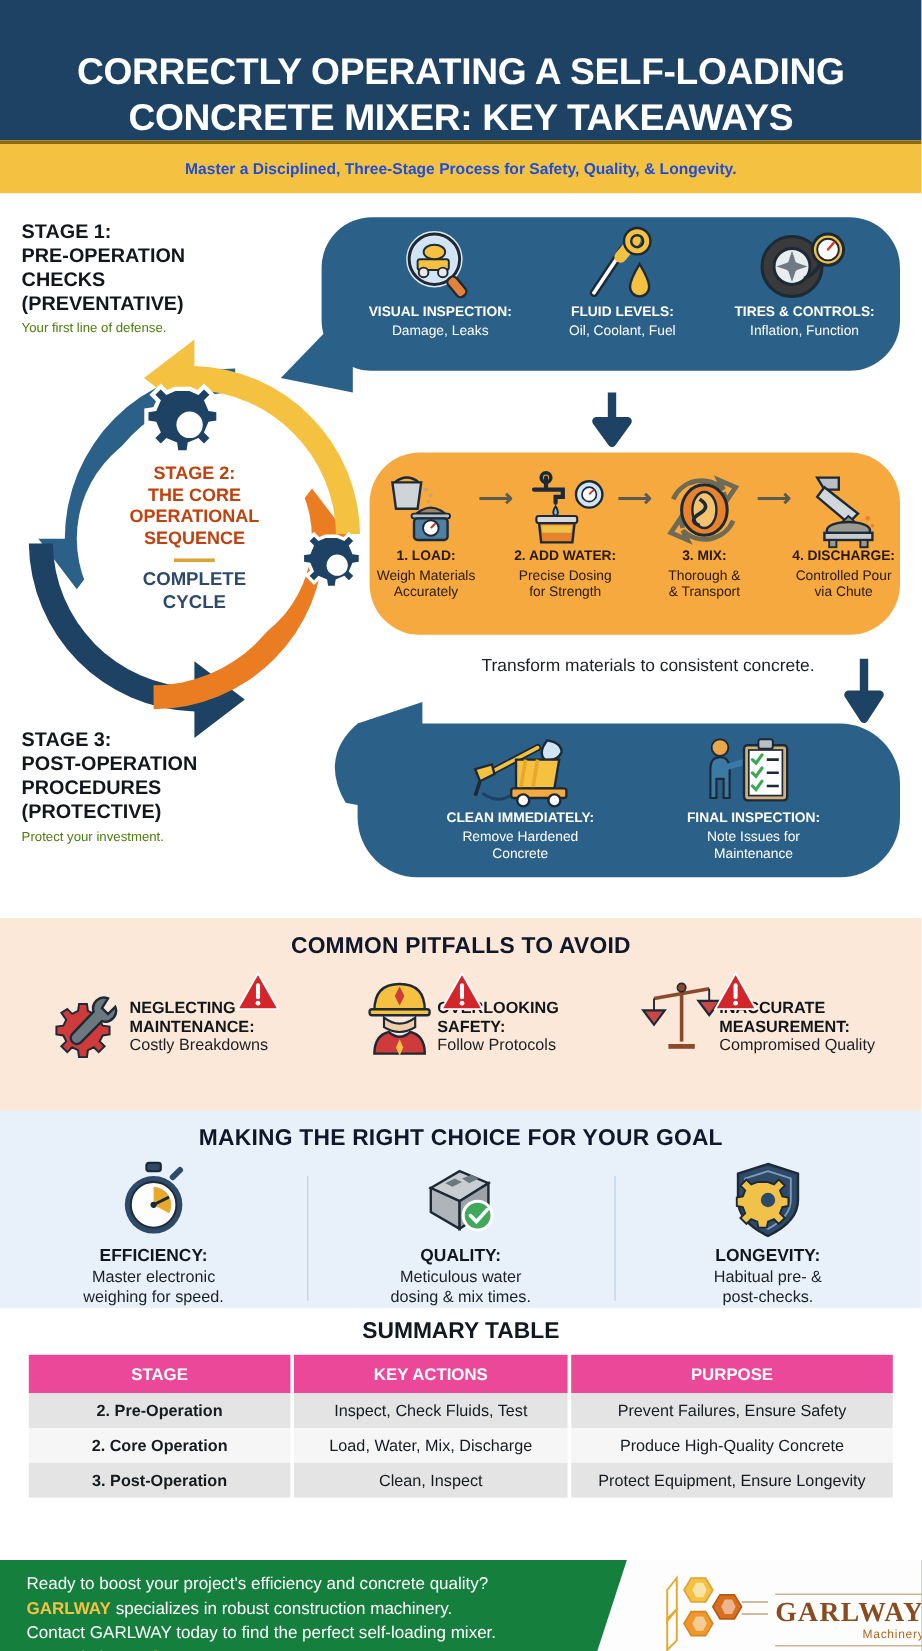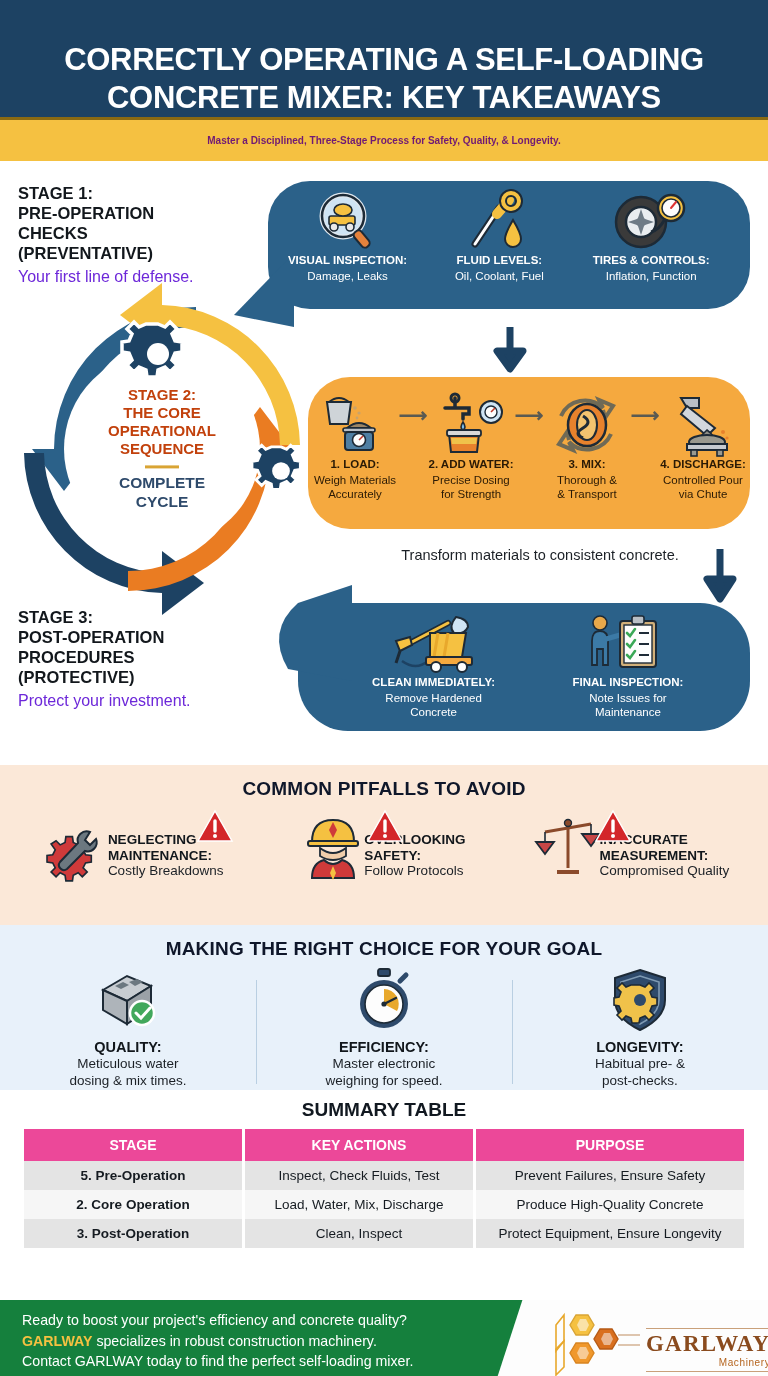--- a/index.html
+++ b/index.html
@@ -19,45 +19,45 @@
     color:#fff; font-size:31px; font-weight:bold; line-height:1.22;
     text-align:center; letter-spacing:-0.3px; text-transform:uppercase;
     width: 700px;
     margin-top: 40px;
   }
   .subbar {
     position:absolute; left:0; top:117px; width:768px; height:44px;
     background:#f5c141; border-top:3px solid #8a6a12;
     display:flex; align-items:center; justify-content:center;
   }
-  .subbar span { color:#701a75; font-size:10px; font-weight:bold; }
+  .subbar span { color:#1d4ed8; font-size:13px; font-weight:bold; }
 
   
   .stages { position:absolute; left:0; top:161px; width:768px; height:604px; }
 
   .stage-label { position:absolute; text-align:left; }
   .stage-label .t { font-size:16.5px; font-weight:bold; color:#12171c; line-height:1.22; text-transform:uppercase; }
-  .stage-label .s { font-size:16px; color:#6d28d9; margin-top:4px; }
+  .stage-label .s { font-size:11px; color:#4d7c0f; margin-top:4px; }
 
   #lbl1 { left:18px; top:22px; width:268px; }
   #lbl3 { left:18px; top:446px; width:268px; }
 
   
   #cycle { position:absolute; left:22px; top:148px; width:280px; height:280px; }
   .cycle-center {
     position:absolute; left:50%; top:50%; transform:translate(-50%,-50%);
     width:172px; text-align:center;
   }
   .cycle-center .ct { font-size:15px; font-weight:bold; color:#c2410c; line-height:1.2; text-transform:uppercase; }
   .cycle-center .divider { width:34px; height:3px; background:#d9a434; margin:7px auto 6px; }
   .cycle-center .cc { font-size:15.5px; font-weight:bold; color:#2e4a6b; line-height:1.2; text-transform:uppercase; }
 
   
   .panel { position:absolute; }
-  .panel-inner { width:100%; height:100%; display:flex; align-items:flex-start; justify-content:flex-start; }
+  .panel-inner { width:100%; height:100%; display:flex; align-items:flex-start; justify-content:flex-end; }
 
   #panel1 { left:268px; top:20px; width:482px; height:128px; }
   #panel1 .bg { position:absolute; inset:0; background:#2b6189; border-radius:42px; }
   #panel2 { left:308px; top:216px; width:442px; height:152px; }
   #panel2 .bg { position:absolute; inset:0; background:#f5a93f; border-radius:42px; }
   #panel3 { left:298px; top:442px; width:452px; height:128px; }
   #panel3 .bg { position:absolute; inset:0; background:#2b6189; border-radius:50px; }
 
   .cell { position:relative; z-index:2; text-align:center; padding-top:10px; }
   .cell .ico { height:60px; display:flex; align-items:center; justify-content:center; }
@@ -430,47 +430,47 @@
       <path d="M18 11 L18 21" stroke="#fff" stroke-width="3.4" stroke-linecap="round"></path>
       <circle cx="18" cy="26" r="2" fill="#fff"></circle>
     </svg>
   </div>
 
   <div class="choice">
     <div class="sec-title">Making the Right Choice for Your Goal</div>
     <div class="choice-row">
       <div class="choice-item">
         <div class="ico">
+          <svg width="62" height="64" viewBox="0 0 62 64">
+            <rect x="25" y="1" width="12" height="7" rx="2" fill="#2e4a6b" stroke="#1d2a36" stroke-width="1.8"></rect>
+            <path d="M47 13 l6 -6" stroke="#2e4a6b" stroke-width="5" stroke-linecap="round"></path>
+            <circle cx="31" cy="36" r="24" fill="#2e4a6b"></circle>
+            <circle cx="31" cy="36" r="19" fill="#fdfdfd" stroke="#1d2a36" stroke-width="1.6"></circle>
+            <path d="M31 36 L31 21 A15 15 0 0 1 44 43 Z" fill="#e8a82c"></path>
+            <path d="M31 36 L43 30" stroke="#1d2a36" stroke-width="2.4" stroke-linecap="round"></path>
+            <circle cx="31" cy="36" r="2.6" fill="#1d2a36"></circle>
+          </svg>
+        </div>
+        <div class="a">Efficiency:</div>
+        <div class="b">Master electronic<br>weighing for speed.</div>
+      </div>
+      <div class="choice-item">
+        <div class="ico">
           <svg width="70" height="64" viewBox="0 0 70 64">
             <path d="M10 22 L34 8 L58 18 L34 33 Z" fill="#c8cdd2" stroke="#1d2a36" stroke-width="2"></path>
             <path d="M10 22 L10 42 L34 56 L34 33 Z" fill="#aeb4ba" stroke="#1d2a36" stroke-width="2"></path>
             <path d="M34 33 L58 18 L58 40 L34 56 Z" fill="#9ba1a7" stroke="#1d2a36" stroke-width="2"></path>
             <path d="M22 18 L30 14 L36 17 L28 21 Z" fill="#6c7880"></path>
             <path d="M36 14 L44 11 L50 14 L42 18 Z" fill="#6c7880"></path>
             <circle cx="49" cy="45" r="12" fill="#42a85c" stroke="#ffffff" stroke-width="2.5"></circle>
             <path d="M43 45 l5 5 l9 -10" stroke="#fff" stroke-width="3" fill="none" stroke-linecap="round"></path>
           </svg>
         </div>
         <div class="a">Quality:</div>
         <div class="b">Meticulous water<br>dosing &amp; mix times.</div>
-      </div>
-      <div class="choice-item">
-        <div class="ico">
-          <svg width="62" height="64" viewBox="0 0 62 64">
-            <rect x="25" y="1" width="12" height="7" rx="2" fill="#2e4a6b" stroke="#1d2a36" stroke-width="1.8"></rect>
-            <path d="M47 13 l6 -6" stroke="#2e4a6b" stroke-width="5" stroke-linecap="round"></path>
-            <circle cx="31" cy="36" r="24" fill="#2e4a6b"></circle>
-            <circle cx="31" cy="36" r="19" fill="#fdfdfd" stroke="#1d2a36" stroke-width="1.6"></circle>
-            <path d="M31 36 L31 21 A15 15 0 0 1 44 43 Z" fill="#e8a82c"></path>
-            <path d="M31 36 L43 30" stroke="#1d2a36" stroke-width="2.4" stroke-linecap="round"></path>
-            <circle cx="31" cy="36" r="2.6" fill="#1d2a36"></circle>
-          </svg>
-        </div>
-        <div class="a">Efficiency:</div>
-        <div class="b">Master electronic<br>weighing for speed.</div>
       </div>
       <div class="choice-item">
         <div class="ico">
           <svg width="58" height="64" viewBox="0 0 58 64">
             <path d="M29 2 L54 10 L54 32 q0 18 -25 30 Q4 50 4 32 L4 10 Z" fill="#2e4a6b" stroke="#1d2a36" stroke-width="2"></path>
             <path d="M29 8 L48 14 L48 32 q0 14 -19 24 Q10 46 10 32 L10 14 Z" fill="none" stroke="#7f9ab3" stroke-width="1.6"></path>
             <g transform="translate(29,32)">
               <path d="M0 -15 l5 2 l4 -4 l5 5 l-4 4 l2 5 l5 1 l0 7 l-5 1 l-2 5 l4 4 l-5 5 l-4 -4 l-5 2 l-1 5 l-7 0 l-1 -5 l-5 -2 l-4 4 l-5 -5 l4 -4 l-2 -5 l-5 -1 l0 -7 l5 -1 l2 -5 l-4 -4 l5 -5 l4 4 l5 -2 z" fill="#f0c24a" stroke="#1d2a36" stroke-width="1.6"></path>
               <circle cx="0" cy="0" r="6" fill="#2e4a6b"></circle>
             </g>
@@ -492,21 +492,21 @@
         </colgroup>
       <thead>
         <tr>
           <th>Stage</th>
           <th>Key Actions</th>
           <th>Purpose</th>
         </tr>
       </thead>
       <tbody>
         <tr>
-          <td class="stagecell">5. Pre-Operation</td>
+          <td class="stagecell">2. Pre-Operation</td>
           <td>Inspect, Check Fluids, Test</td>
           <td>Prevent Failures, Ensure Safety</td>
         </tr>
         <tr>
           <td class="stagecell">2. Core Operation</td>
           <td>Load, Water, Mix, Discharge</td>
           <td>Produce High-Quality Concrete</td>
         </tr>
         <tr>
           <td class="stagecell">3. Post-Operation</td>

